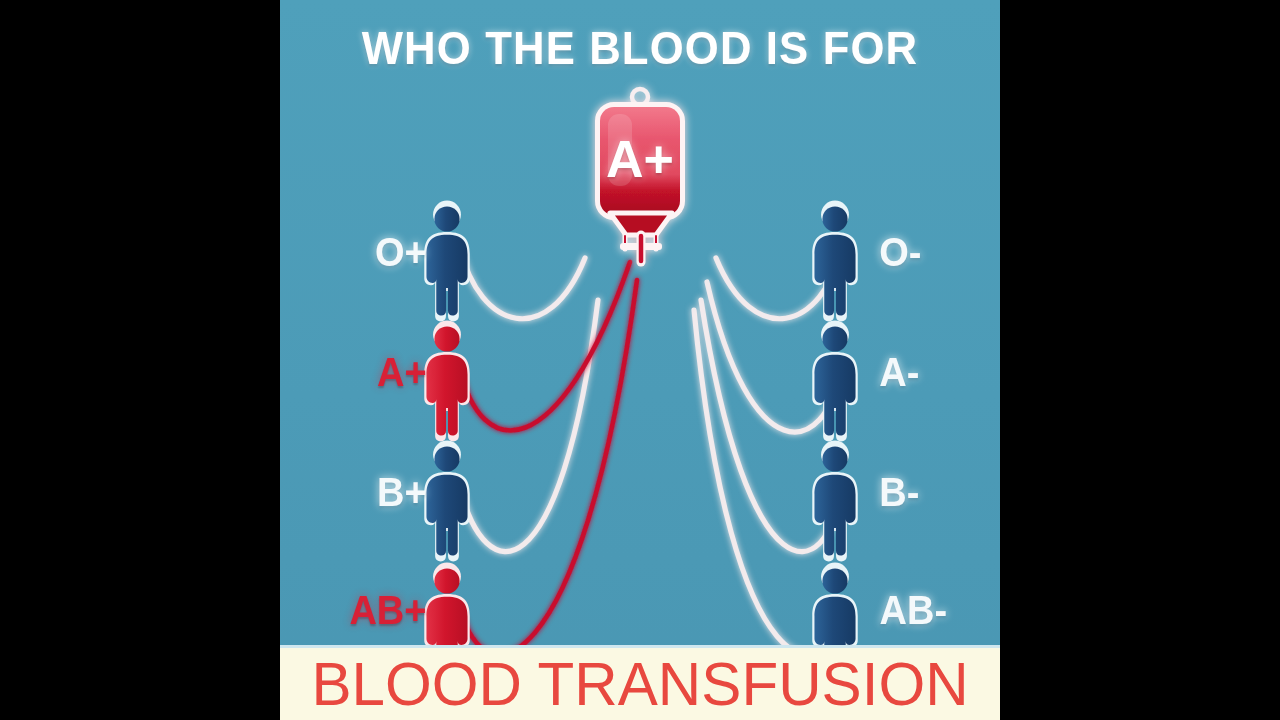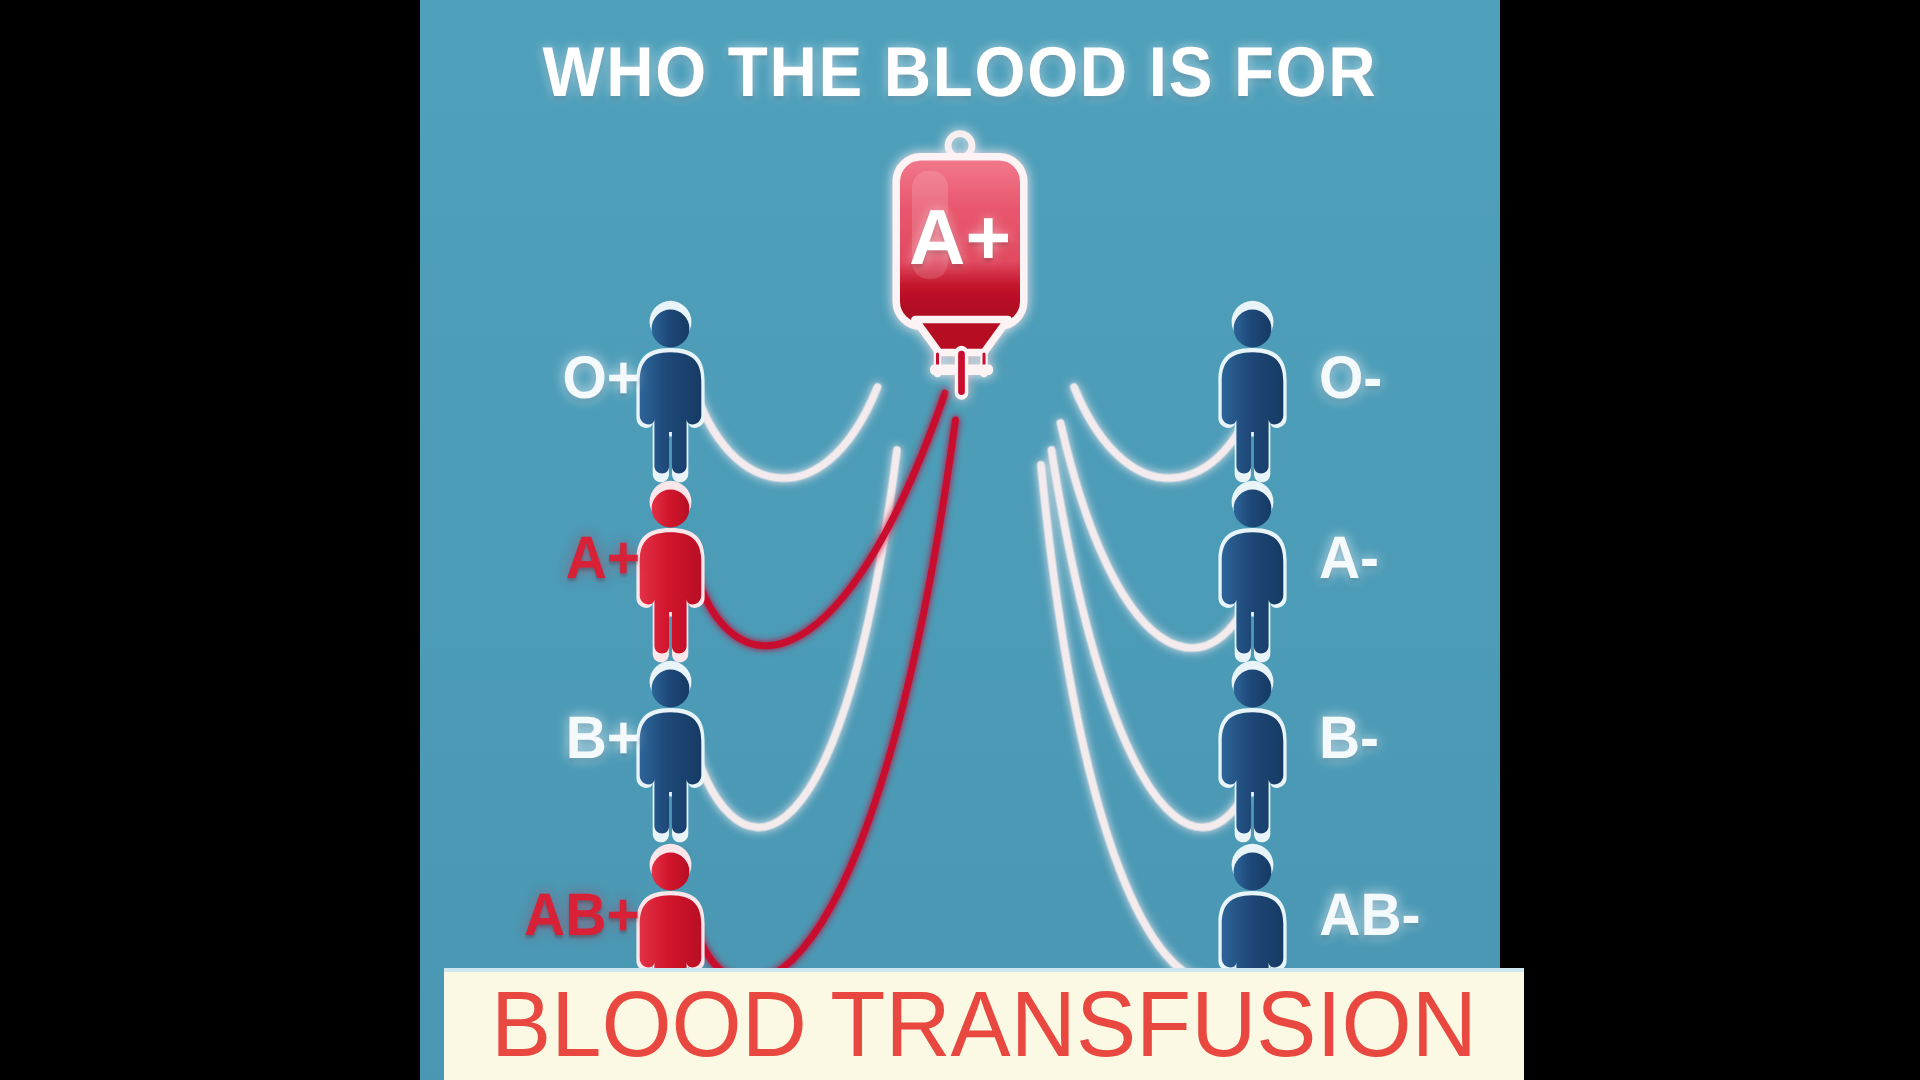--- a/index.html
+++ b/index.html
@@ -76,21 +76,21 @@
   .blood-label.pos-red {
     color: #d82036;
     text-shadow: 0 0 9px rgba(216,32,54,0.45), 0 2px 2px rgba(60,0,10,0.25);
   }
   .blood-label.align-left { text-align: right; }
   .blood-label.align-right { text-align: left; }
 
   
   #banner {
     position: absolute;
-    left: 296px;
+    left: 280px;
     top: 645px;
     width: 720px;
     height: 75px;
     background: #fbf9e3;
     overflow: hidden;
   }
   #banner-topline {
     position: absolute;
     left: 0; top: 0;
     width: 720px; height: 3px;

